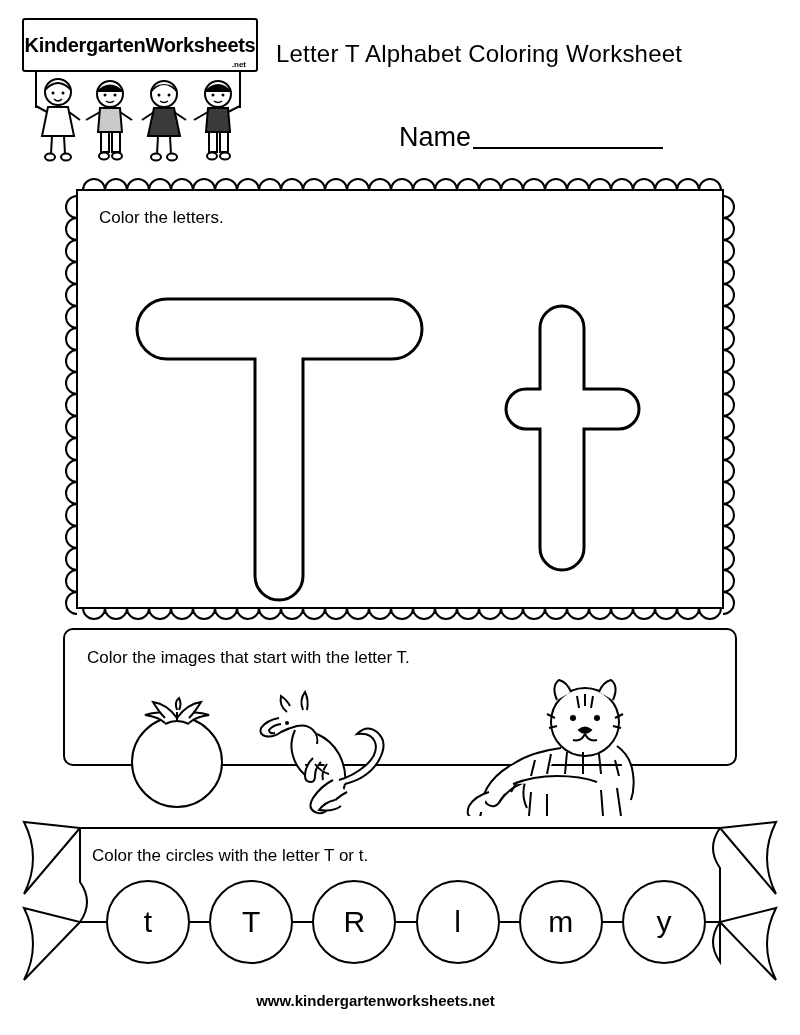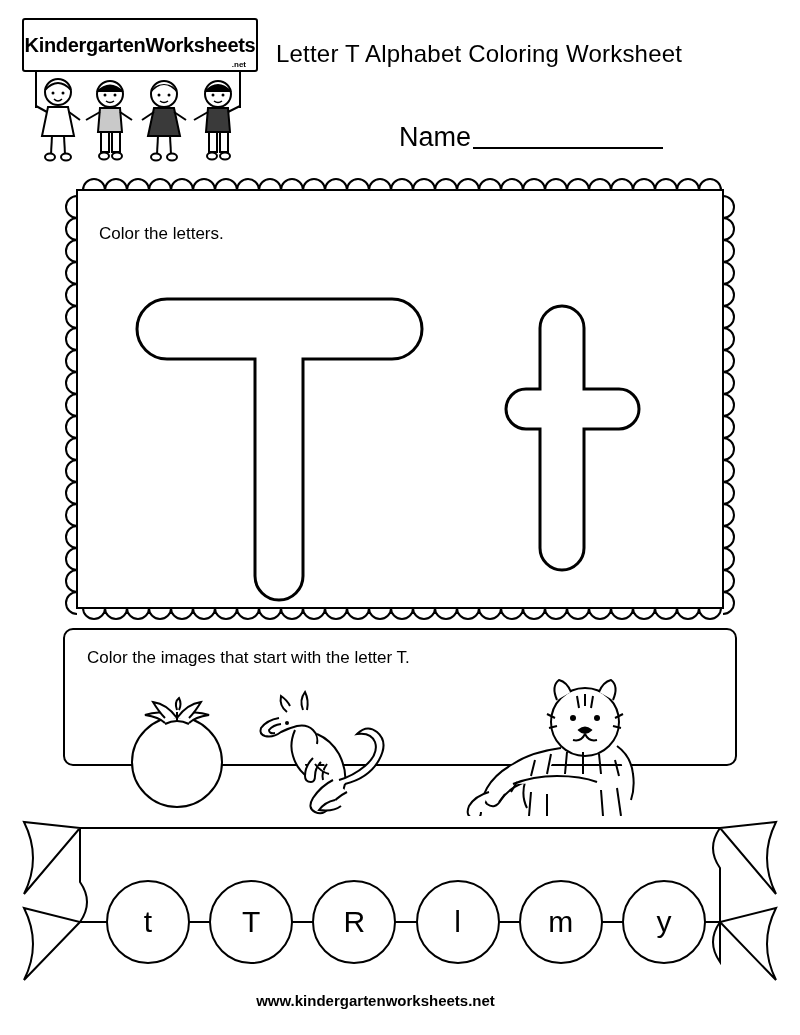--- a/index.html
+++ b/index.html
@@ -97,21 +97,20 @@
     width: 674px;
     height: 446px;
   }
   .scallop-svg {
     position: absolute;
     left: 0; top: 0;
   }
   .sec-label {
     position: absolute;
     font-size: 17px;
-    margin-top: 16px;
   }
   .s1-label { left: 36px; top: 32px; }
 
   .letters-area {
     position: absolute;
     left: 0; top: 0;
     width: 674px;
     height: 446px;
   }
 
@@ -388,20 +387,21 @@
              q-14 -20 0 -40
              L66 102
              q14 -20 0 -40
              Z" fill="#fff" stroke="#000" stroke-width="2"></path>
     <path d="M66 8 L10 2 q18 36 0 72 Z" fill="#fff" stroke="#000" stroke-width="2"></path>
     <path d="M66 102 L10 160 q18 -36 0 -72 Z" fill="#fff" stroke="#000" stroke-width="2"></path>
     <path d="M706 8 L762 2 q-18 36 0 72 Z" fill="#fff" stroke="#000" stroke-width="2"></path>
     <path d="M706 102 L762 160 q-18 -36 0 -72 Z" fill="#fff" stroke="#000" stroke-width="2"></path>
   </svg>
 
+  <div class="s3-label">Color the circles with the letter T or t.</div>
 
   <div class="circles">
     <div class="circle">t</div>
     <div class="circle">T</div>
     <div class="circle">R</div>
     <div class="circle">l</div>
     <div class="circle">m</div>
     <div class="circle">y</div>
   </div>
 </div>

